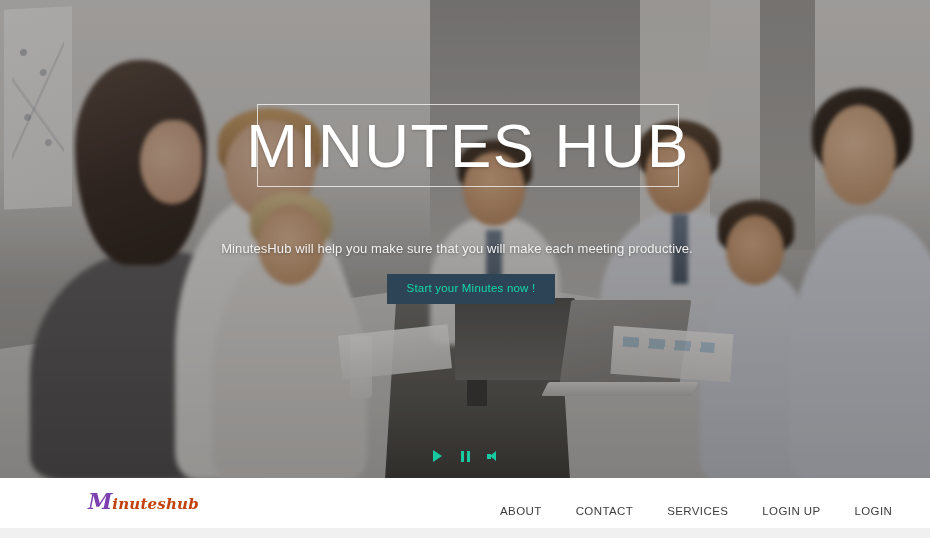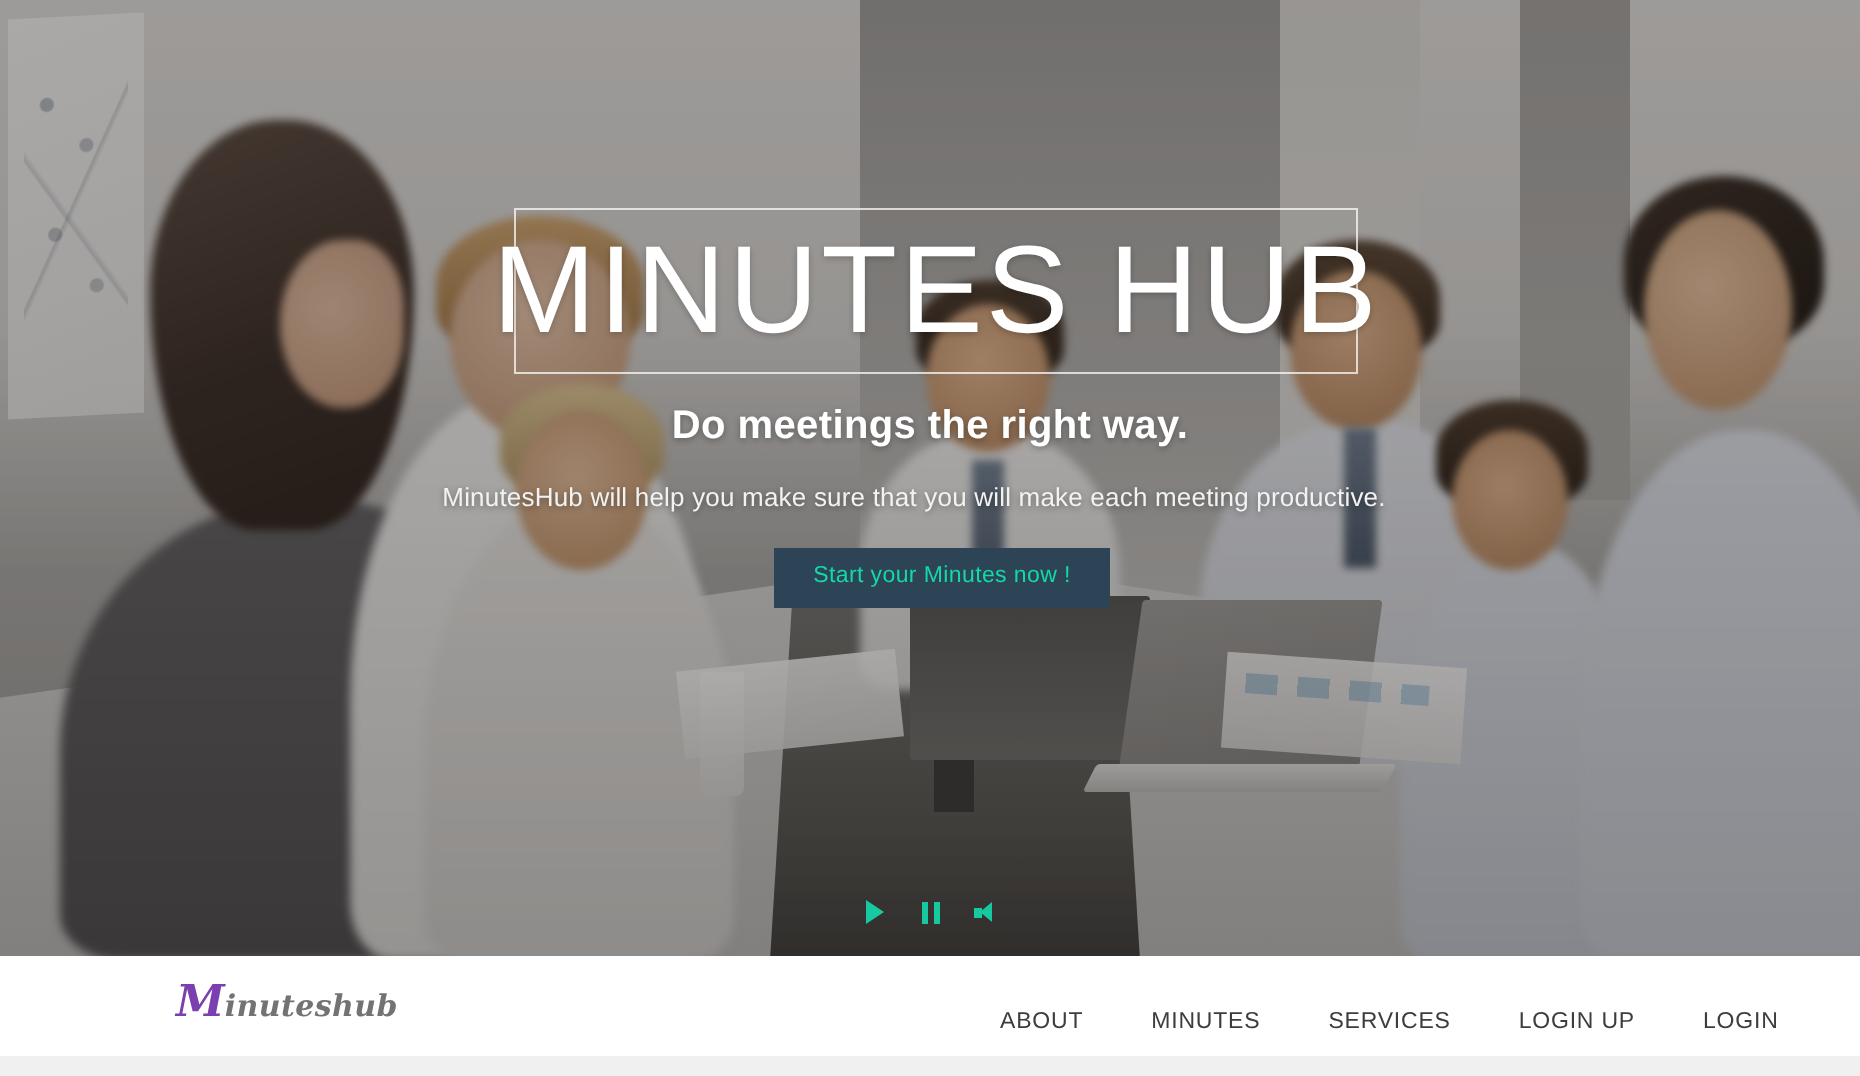--- a/index.html
+++ b/index.html
@@ -347,21 +347,21 @@
     font-size: 17px;
     line-height: 1;
     white-space: nowrap;
   }
   .brand .brand-m {
     color: #7b3fb0;
     font-size: 22px;
     font-weight: 700;
   }
   .brand .brand-rest {
-    color: #737373;
+    color: #c2410c;
     font-size: 15px;
     font-weight: 700;
     letter-spacing: .2px;
     font-style: italic;
   }
 
   .nav-links {
     position: absolute;
     left: 500px;
     top: 0;
@@ -443,21 +443,20 @@
 
       <div class="hero-overlay"></div>
     </div>
 
     <div class="hero-content">
 
       <div class="title-box">
         <div class="hero-title">MINUTES HUB</div>
       </div>
 
-      <div class="hero-subtitle">Do meetings the right way.</div>
 
       <div class="hero-desc">MinutesHub will help you make sure that you will make each meeting productive.</div>
 
       <div class="cta-wrap">
         <button class="cta-button">Start your Minutes now !</button>
       </div>
 
       <div class="video-controls">
         <button class="vc-btn">
           <span class="icon-play"></span>
@@ -474,21 +473,21 @@
   </div>
 
   <div class="navbar">
 
     <div class="brand">
       <span class="brand-m">M</span><span class="brand-rest">inuteshub</span>
     </div>
 
     <div class="nav-links">
       <a class="nav-link" href="#">ABOUT</a>
-      <a class="nav-link" href="#">MINUTES</a>
+      <a class="nav-link" href="#">CONTACT</a>
       <a class="nav-link" href="#">SERVICES</a>
       <a class="nav-link" href="#">LOGIN UP</a>
       <a class="nav-link" href="#">LOGIN</a>
     </div>
 
   </div>
 
   <div class="below-band"></div>
 
 </div>

